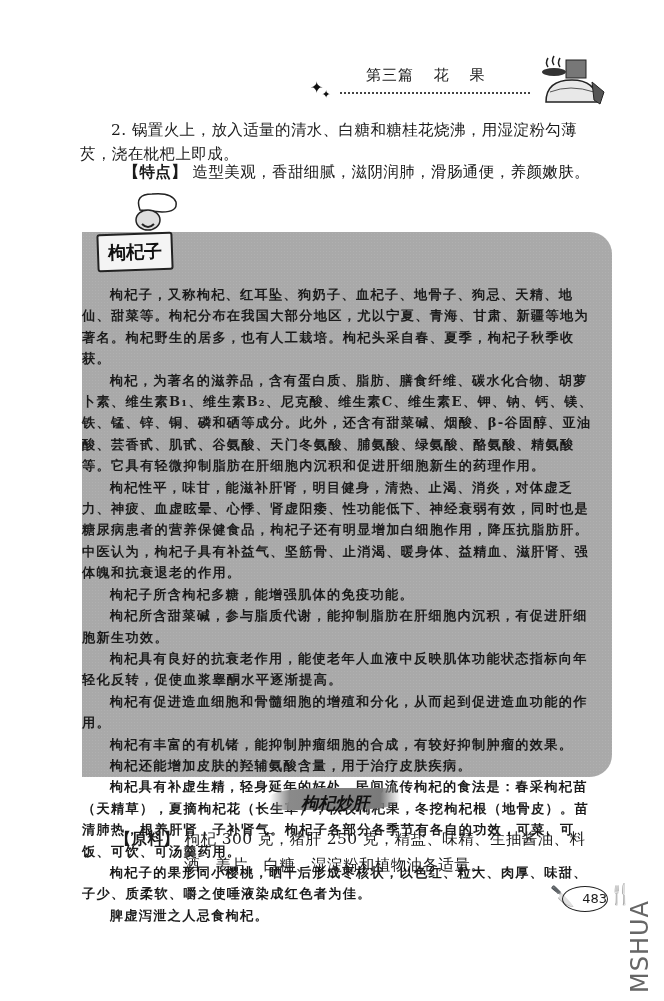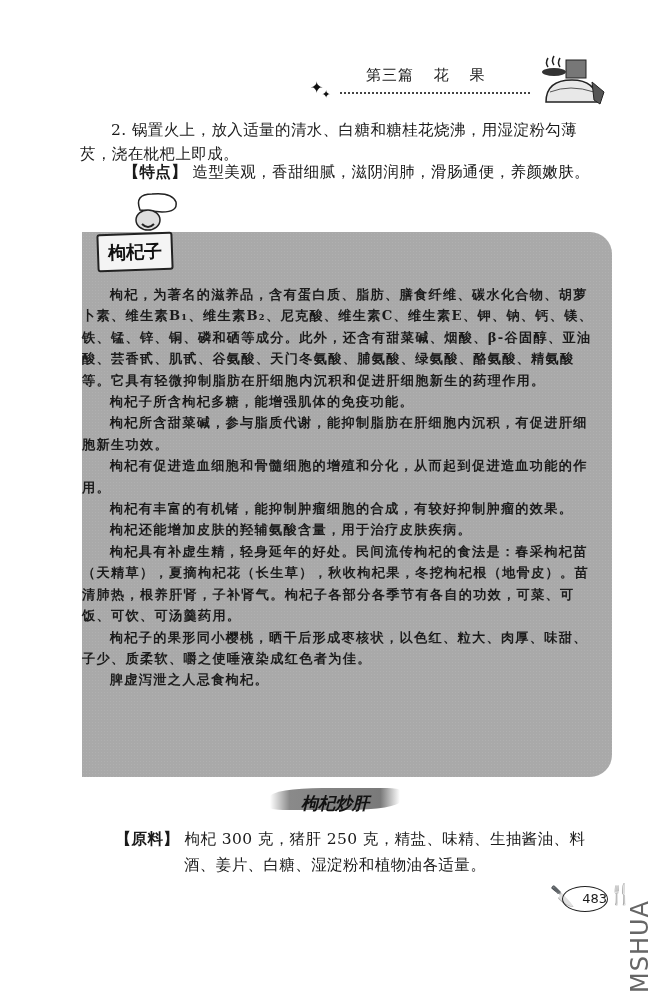--- a/index.html
+++ b/index.html
@@ -75,23 +75,26 @@
 
 <div class="box"></div>
 <svg class="chef" viewBox="0 0 100 80">
   <path d="M40 20 q-6 -16 12 -16 q20 -2 24 8 q2 10 -14 10 z" fill="#fff" stroke="#222" stroke-width="1.5"></path>
   <ellipse cx="48" cy="30" rx="12" ry="10" fill="#ddd" stroke="#222" stroke-width="1.5"></ellipse>
   <path d="M42 34 q6 6 12 0" stroke="#222" fill="none" stroke-width="2"></path>
 </svg>
 <div class="sign">枸杞子</div>
 
 <div class="boxtext">
+  <p>枸杞子，又称枸杞、红耳坠、狗奶子、血杞子、地骨子、狗忌、天精、地仙、甜菜等。枸杞分布在我国大部分地区，尤以宁夏、青海、甘肃、新疆等地为著名。枸杞野生的居多，也有人工栽培。枸杞头采自春、夏季，枸杞子秋季收获。</p>
   <p>枸杞，为著名的滋养品，含有蛋白质、脂肪、膳食纤维、碳水化合物、胡萝卜素、维生素B₁、维生素B₂、尼克酸、维生素C、维生素E、钾、钠、钙、镁、铁、锰、锌、铜、磷和硒等成分。此外，还含有甜菜碱、烟酸、β-谷固醇、亚油酸、芸香甙、肌甙、谷氨酸、天门冬氨酸、脯氨酸、绿氨酸、酪氨酸、精氨酸等。它具有轻微抑制脂肪在肝细胞内沉积和促进肝细胞新生的药理作用。</p>
+  <p>枸杞性平，味甘，能滋补肝肾，明目健身，清热、止渴、消炎，对体虚乏力、神疲、血虚眩晕、心悸、肾虚阳痿、性功能低下、神经衰弱有效，同时也是糖尿病患者的营养保健食品，枸杞子还有明显增加白细胞作用，降压抗脂肪肝。中医认为，枸杞子具有补益气、坚筋骨、止消渴、暖身体、益精血、滋肝肾、强体魄和抗衰退老的作用。</p>
   <p>枸杞子所含枸杞多糖，能增强肌体的免疫功能。</p>
   <p>枸杞所含甜菜碱，参与脂质代谢，能抑制脂肪在肝细胞内沉积，有促进肝细胞新生功效。</p>
+  <p>枸杞具有良好的抗衰老作用，能使老年人血液中反映肌体功能状态指标向年轻化反转，促使血浆睾酮水平逐渐提高。</p>
   <p>枸杞有促进造血细胞和骨髓细胞的增殖和分化，从而起到促进造血功能的作用。</p>
   <p>枸杞有丰富的有机锗，能抑制肿瘤细胞的合成，有较好抑制肿瘤的效果。</p>
   <p>枸杞还能增加皮肤的羟辅氨酸含量，用于治疗皮肤疾病。</p>
   <p>枸杞具有补虚生精，轻身延年的好处。民间流传枸杞的食法是：春采枸杞苗（天精草），夏摘枸杞花（长生草），秋收枸杞果，冬挖枸杞根（地骨皮）。苗清肺热，根养肝肾，子补肾气。枸杞子各部分各季节有各自的功效，可菜、可饭、可饮、可汤羹药用。</p>
   <p>枸杞子的果形同小樱桃，晒干后形成枣核状，以色红、粒大、肉厚、味甜、子少、质柔软、嚼之使唾液染成红色者为佳。</p>
   <p>脾虚泻泄之人忌食枸杞。</p>
 </div>
 
 <div class="recipe-title">枸杞炒肝</div>
 <div class="p indent" style="top:826px; font-size:15.5px; line-height:26px;text-align:center;"><span class="bracket">【原料】</span>&nbsp;<span>枸杞 300 克，猪肝 250 克，精盐、味精、生抽酱油、料酒、姜片、白糖、湿淀粉和植物油各适量。</span></div>

